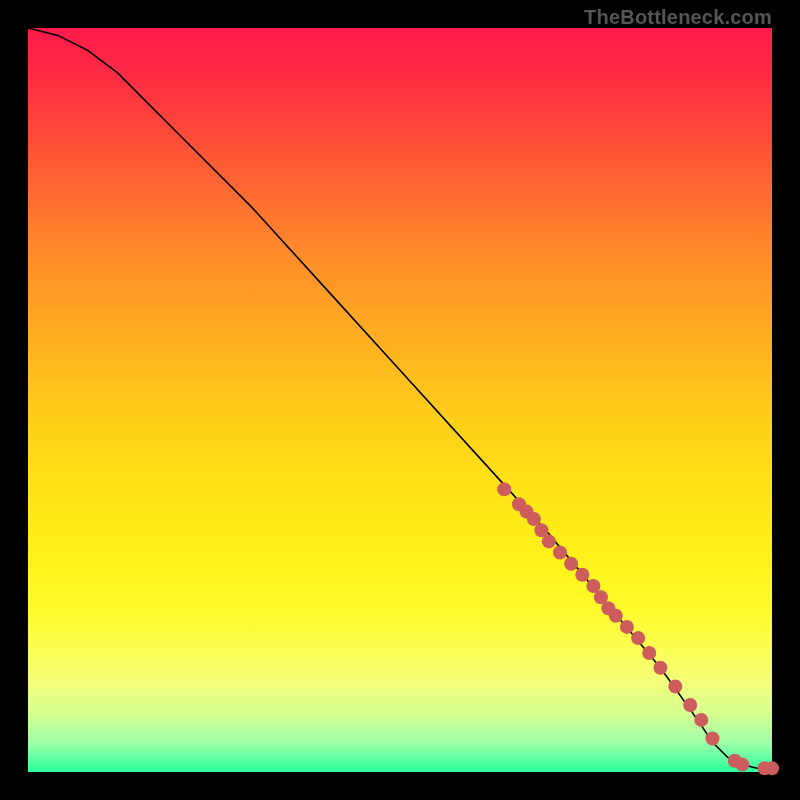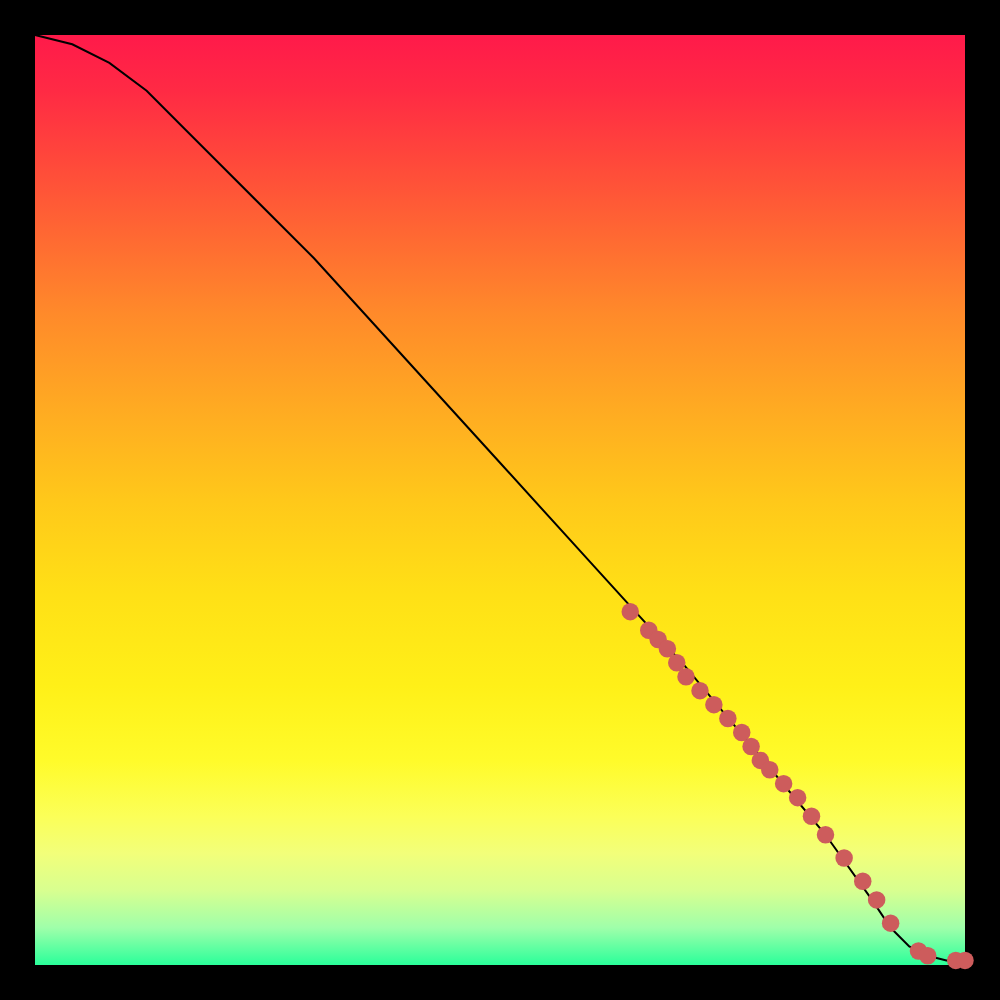--- a/index.html
+++ b/index.html
@@ -62,20 +62,21 @@
   }
   .dot {
     fill: #cd5c5c;
   }
 </style>
 </head>
 <body>
 
 <div class="frame">
   <div class="plot"></div>
+  <div class="watermark">TheBottleneck.com</div>
   <svg class="curve" viewBox="0 0 744 744">
     <path id="curve-path" fill="none" stroke="#000" stroke-width="1.6" d="M0.0 0.0 L29.8 7.4 L59.5 22.3 L89.3 44.6 L119.0 74.4 L148.8 104.2 L223.2 178.6 L297.6 260.4 L372.0 342.2 L446.4 424.1 L520.8 505.9 L595.2 595.2 L632.4 639.8 L669.6 691.9 L684.5 714.2 L699.4 729.1 L714.2 736.6 L729.1 740.3 L744.0 740.3"></path>
     <g id="markers">
         <circle cx="476.2" cy="461.3" r="7" class="dot"></circle>
         <circle cx="491.0" cy="476.2" r="7" class="dot"></circle>
         <circle cx="498.5" cy="483.6" r="7" class="dot"></circle>
         <circle cx="505.9" cy="491.0" r="7" class="dot"></circle>
         <circle cx="513.4" cy="502.2" r="7" class="dot"></circle>
         <circle cx="520.8" cy="513.4" r="7" class="dot"></circle>
         <circle cx="532.0" cy="524.5" r="7" class="dot"></circle>

